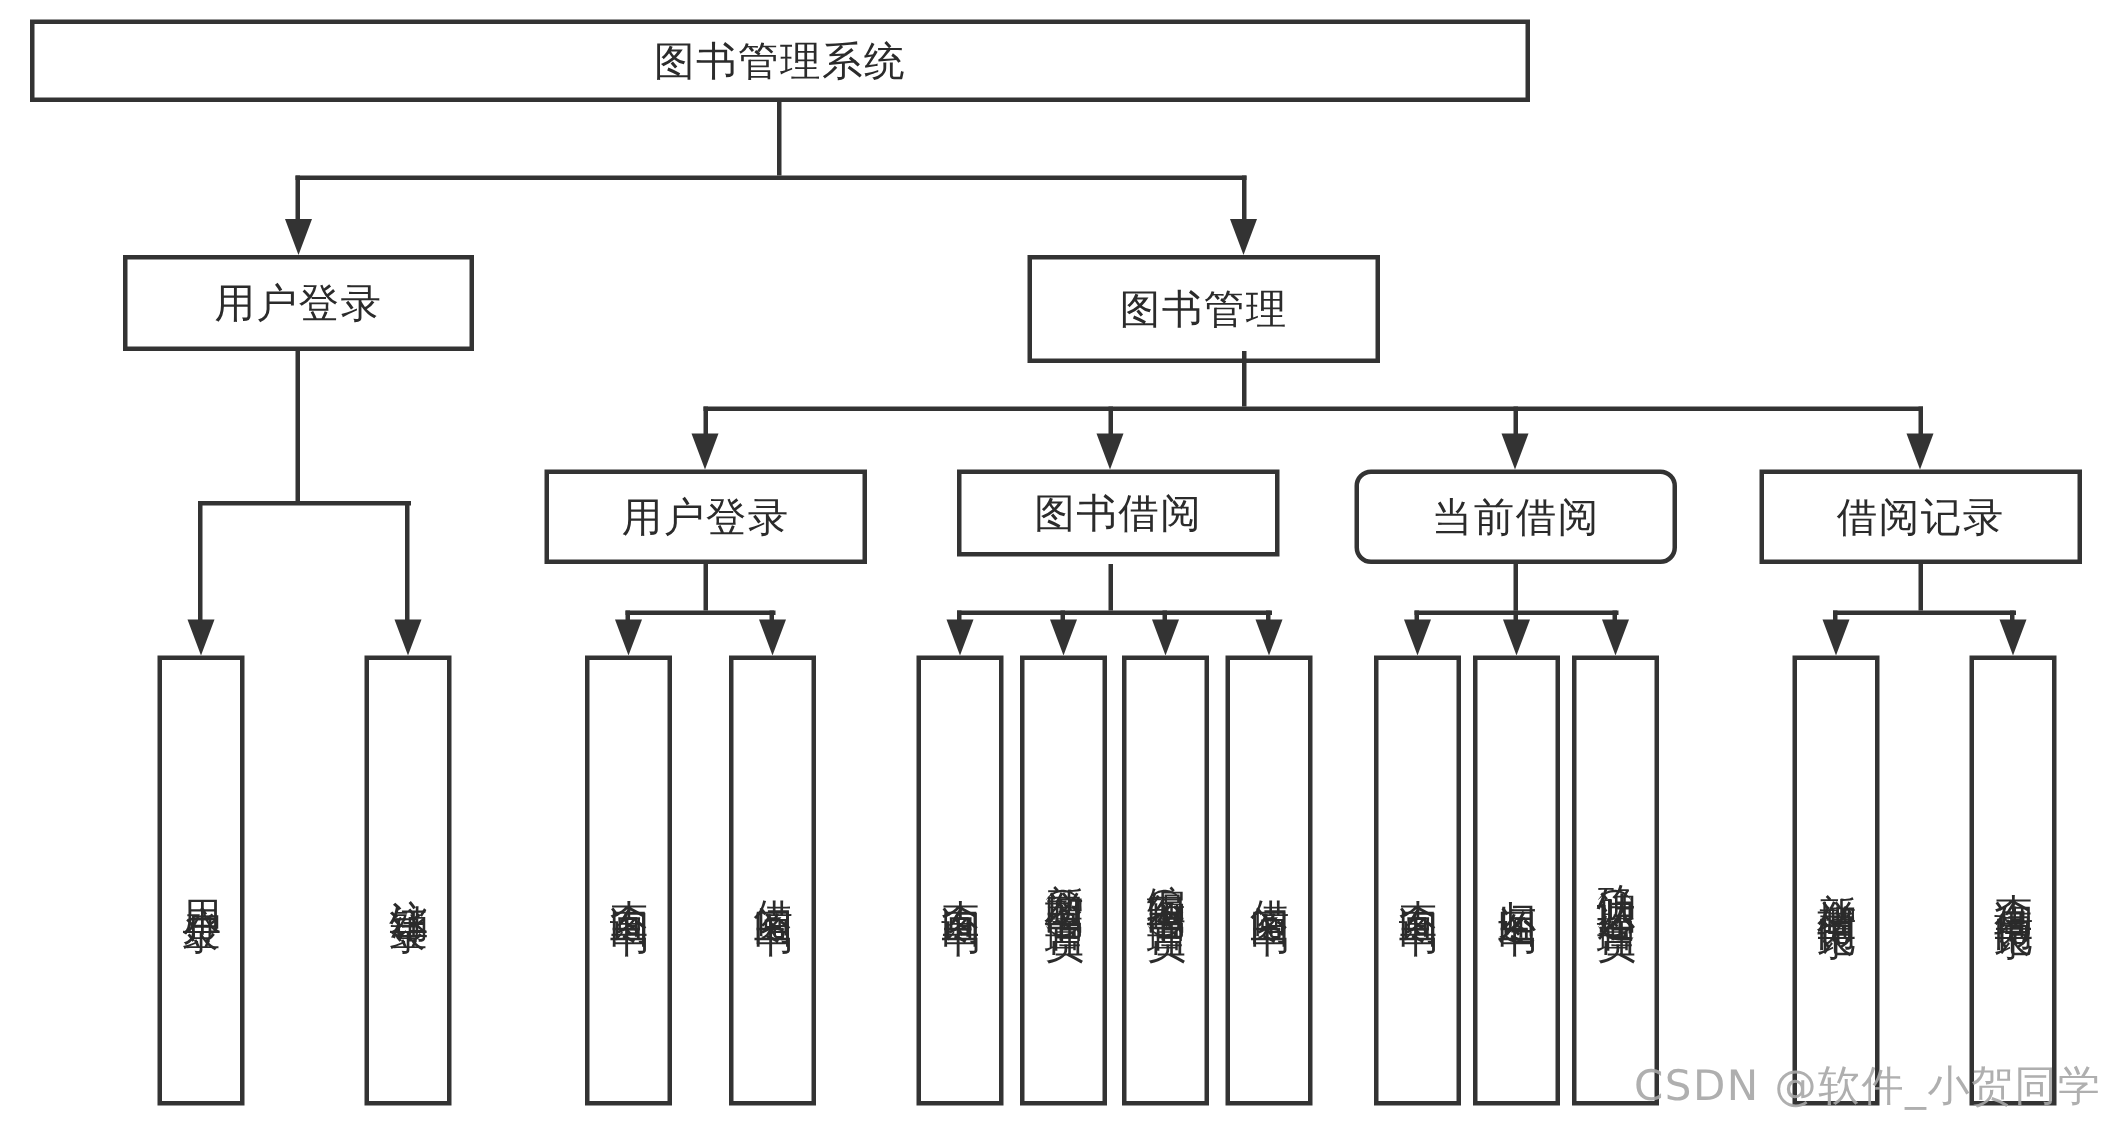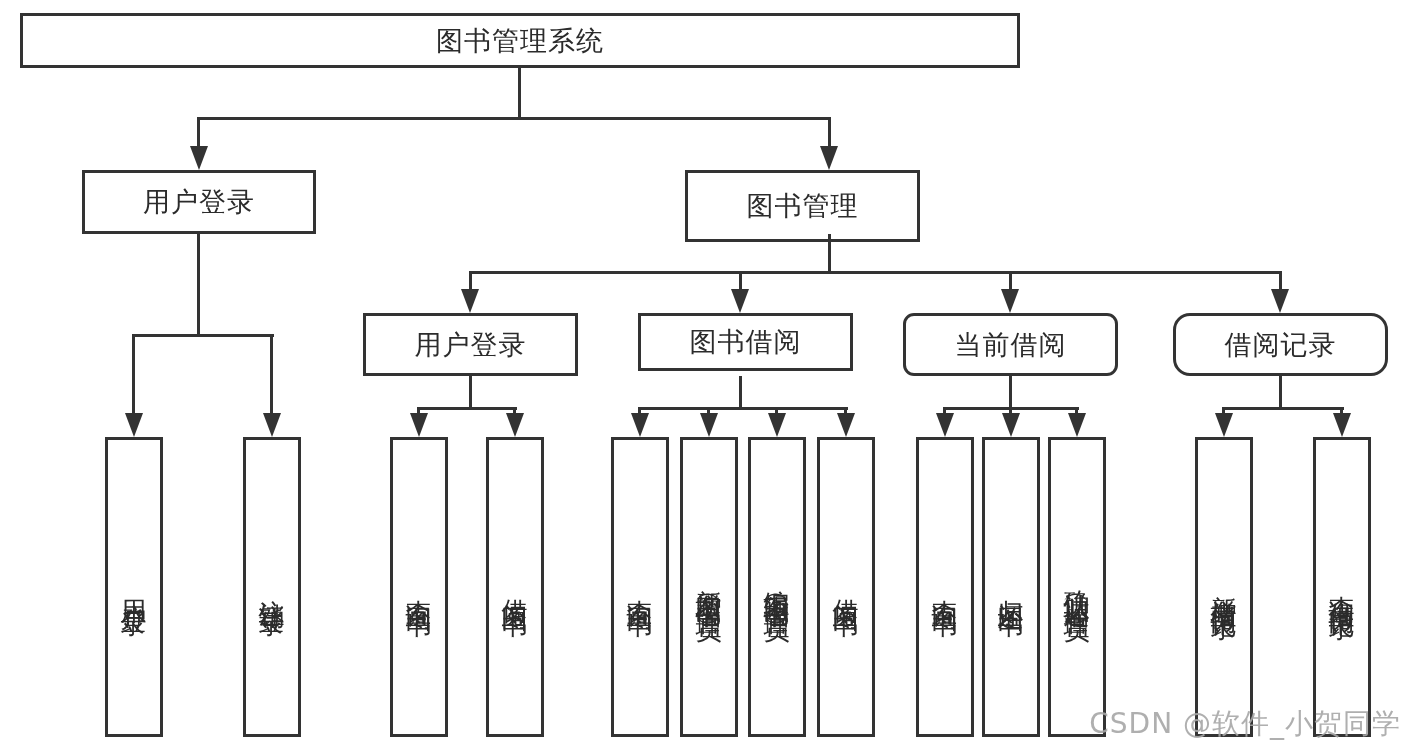--- a/index.html
+++ b/index.html
@@ -115,21 +115,21 @@
 
   <div class="node node-h" style="left:363px; top:313px; width:215px; height:63px;">
     <span>用户登录</span>
   </div>
   <div class="node node-h" style="left:638px; top:313px; width:215px; height:58px;">
     <span>图书借阅</span>
   </div>
   <div class="node node-h" style="left:903px; top:313px; width:215px; height:63px;border-radius:11px;">
     <span>当前借阅</span>
   </div>
-  <div class="node node-h" style="left:1173px; top:313px; width:215px; height:63px;border-radius:17px;">
+  <div class="node node-h" style="left:1173px; top:313px; width:215px; height:63px;">
     <span>借阅记录</span>
   </div>
 
   <div class="vl" style="left:469px; top:376px; height:31px;"></div>
   <div class="hl" style="left:417px; top:407px; width:100px;"></div>
   <div class="vl" style="left:417px; top:407px; height:9px;"></div>
   <div class="ah" style="left:410px; top:413px;"></div>
   <div class="vl" style="left:513px; top:407px; height:9px;"></div>
   <div class="ah" style="left:506px; top:413px;"></div>
 

